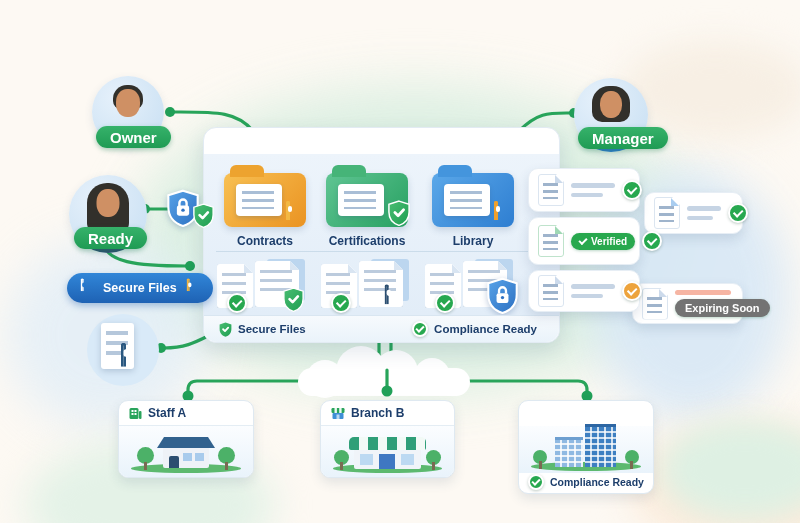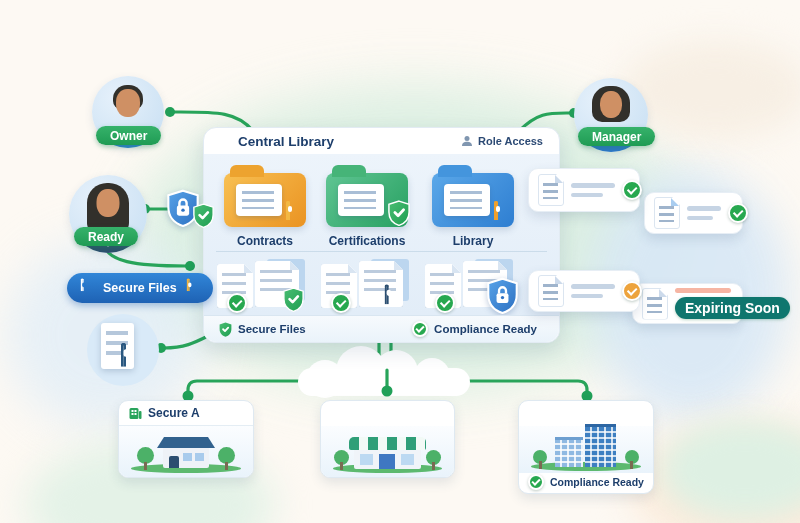--- a/index.html
+++ b/index.html
@@ -48,30 +48,30 @@
   .mini-doc{position:relative;width:24px;height:30px;background:#fff;border:1px solid #dbe5f0;border-radius:3px;clip-path:polygon(0 0,calc(100% - 8px) 0,100% 8px,100% 100%,0 100%);flex:0 0 auto;}
   .mini-doc::before{content:"";position:absolute;top:0;right:0;border-bottom:8px solid #ccdaeb;border-right:8px solid transparent;}
   .mini-doc::after{content:"";position:absolute;left:4px;right:5px;top:8px;height:16px;background:repeating-linear-gradient(180deg,#9fb4cc 0 2.5px,transparent 2.5px 7px);}
   .mini-doc.tint-green::before{border-bottom-color:#9fd8b4;} .mini-doc.tint-green{border-color:#bfe3cc;}
   .mini-doc.tint-blue::before{border-bottom-color:#a9cdf0;}
   .sc-lines{display:flex;flex-direction:column;gap:5px;flex:1;}
   .sc-line{height:4.5px;border-radius:3px;background:#c6d4e4;}
   .sc-chk{position:relative;flex:0 0 auto;width:20px;height:20px;}
   .sc-chk .chk{left:0;top:0;}
   .vpill{display:inline-flex;align-items:center;gap:4px;background:#28a84e;color:#fff;font-size:10px;font-weight:700;border-radius:999px;padding:3px 8px;box-shadow:0 1px 3px rgba(30,120,70,.3);white-space:nowrap;}
-  .vpill.orange{background:#0f766e;padding:3px 10px;font-size:14px;}
+  .vpill.orange{background:#737373;padding:3px 10px;font-size:11px;}
   .tickw{display:inline-block;position:relative;width:8px;height:8px;}
   .tickw::after{content:"";position:absolute;left:0;top:1px;width:6px;height:3px;border-left:2px solid #fff;border-bottom:2px solid #fff;transform:rotate(-45deg);}
   
   .avatar{position:absolute;border-radius:50%;background:radial-gradient(circle at 35% 30%,#e6f1fb,#c6def2);overflow:hidden;box-shadow:0 3px 8px rgba(60,90,130,.12);}
   .hair{position:absolute;left:50%;transform:translateX(-50%);background:#32302b;}
   .face{position:absolute;left:50%;transform:translateX(-50%);background:#cf9064;border-radius:46%;}
   .torso{position:absolute;left:50%;transform:translateX(-50%);border-radius:22px 22px 0 0;}
   .torso::before{content:"";position:absolute;left:50%;top:0;transform:translateX(-50%);width:0;height:0;border-left:8px solid transparent;border-right:8px solid transparent;border-top:12px solid #fff;}
-  .role-pill{position:absolute;background:linear-gradient(180deg,#36b26a,#1f9b54);color:#fff;font-weight:700;font-size:12px;padding:2.5px 14px;border-radius:999px;box-shadow:0 2px 5px rgba(25,130,80,.35);z-index:7;}
+  .role-pill{position:absolute;background:linear-gradient(180deg,#36b26a,#1f9b54);color:#fff;font-weight:700;font-size:15px;padding:2.5px 14px;border-radius:999px;box-shadow:0 2px 5px rgba(25,130,80,.35);z-index:7;}
   
   .secure-pill{position:absolute;left:67px;top:273px;height:30px;display:flex;align-items:center;gap:8px;background:linear-gradient(180deg,#3186d8,#1e62b4);border-radius:999px;padding:0 12px;color:#fff;font-size:12.5px;font-weight:700;box-shadow:0 3px 7px rgba(30,90,170,.35);z-index:6;}
   .lock.inline{position:relative;transform:scale(.8);transform-origin:center;}
   
   .sec-circle{position:absolute;left:87px;top:314px;width:72px;height:72px;border-radius:50%;background:#d9eaf8;z-index:5;}
   .sec-doc{position:absolute;left:14px;top:9px;width:33px;height:46px;background:#fff;border-radius:3px;box-shadow:0 2px 6px rgba(50,80,120,.25);}
   .sec-doc::after{content:"";position:absolute;left:5px;right:6px;top:8px;height:24px;background:repeating-linear-gradient(180deg,#b5c7db 0 3.5px,transparent 3.5px 10px);}
   
   .branch{position:absolute;background:#fff;border:1px solid #dfe9f1;border-radius:10px;box-shadow:0 5px 12px rgba(40,70,110,.12);overflow:hidden;z-index:5;}
   .branch-header{height:24px;display:flex;align-items:center;gap:6px;padding:0 10px;border-bottom:1px solid #e4edf4;font-size:12px;font-weight:700;color:#1d3e6b;}
@@ -143,30 +143,20 @@
   <div class="cloudbit" style="left:306px;top:360px;width:38px;height:38px;"></div>
   <div class="cloudbit" style="left:414px;top:358px;width:36px;height:36px;"></div>
   <div class="cloudbit" style="left:298px;top:368px;width:172px;height:28px;border-radius:20px;"></div>
 
   <svg class="topwire" width="800" height="523" style="z-index:3">
     <path d="M387 370 L387 386" stroke="#28a45a" stroke-width="3.2" stroke-linecap="round" fill="none"></path>
     <circle cx="387" cy="391" r="5.5" fill="#21a058"></circle>
   </svg>
 
   <div class="panel" style="z-index:4">
-    <div class="panel-header">
-      <span class="panel-title">Central Library</span>
-      <span class="role-access">
-        <svg width="12" height="12" viewBox="0 0 12 12">
-            <circle cx="6" cy="3.4" r="2.5" fill="#8096b0"></circle>
-            <path d="M1 11 C1 8 3.2 6.8 6 6.8 C8.8 6.8 11 8 11 11 Z" fill="#8096b0"></path>
-          </svg>
-        <span>Role Access</span>
-      </span>
-    </div>
     <div class="panel-body">
 
       <div class="folder f-orange" style="left:20px;top:19px;">
         <div class="folder-tab"></div>
         <div class="folder-doc"></div>
         <span class="lock" style="right:4px;bottom:4px;--c:#f3b843;"><span class="sh"></span><span class="bd"></span></span>
       </div>
       <div class="folder f-green" style="left:122px;top:19px;">
         <div class="folder-tab"></div>
         <div class="folder-doc"></div>
@@ -243,20 +233,30 @@
   <div class="scard" style="left:528px;top:168px;width:112px;height:44px;z-index:6;">
     <div class="mini-doc"></div>
     <div class="sc-lines">
         <div class="sc-line" style="width:44px;"></div>
         <div class="sc-line" style="width:32px;"></div>
       </div>
     <span class="sc-chk">
         <span class="chk"></span>
       </span>
   </div>
+  <div class="scard" style="left:528px;top:217px;width:112px;height:48px;z-index:6;">
+    <div class="mini-doc tint-green"></div>
+    <span class="vpill">
+        <span class="tickw"></span>
+        <span>Verified</span>
+      </span>
+    <span class="sc-chk">
+        <span class="chk"></span>
+      </span>
+  </div>
   <div class="scard" style="left:528px;top:270px;width:112px;height:42px;z-index:6;">
     <div class="mini-doc"></div>
     <div class="sc-lines">
         <div class="sc-line" style="width:44px;"></div>
         <div class="sc-line" style="width:32px;"></div>
       </div>
     <span class="sc-chk">
         <span class="chk amber"></span>
       </span>
   </div>
@@ -327,37 +327,47 @@
   <div class="branch" style="left:118px;top:400px;width:134px;height:76px;">
     <div class="branch-header">
       <svg width="13" height="13" viewBox="0 0 13 13">
           <rect x="0.5" y="1" width="9" height="11" rx="1.5" fill="#2aa45c"></rect>
           <rect x="2.5" y="3" width="2" height="2" fill="#fff"></rect>
           <rect x="5.5" y="3" width="2" height="2" fill="#fff"></rect>
           <rect x="2.5" y="6" width="2" height="2" fill="#fff"></rect>
           <rect x="5.5" y="6" width="2" height="2" fill="#fff"></rect>
           <rect x="10" y="4" width="2.5" height="8" rx="1" fill="#2aa45c"></rect>
         </svg>
-      <span>Secure A</span>
+      <span>Staff A</span>
     </div>
     <div class="branch-art">
       <div class="grass"></div>
       <div class="tree" style="left:18px;bottom:13px;"></div>
       <div class="trunk" style="left:25px;bottom:7px;"></div>
       <div class="tree" style="right:18px;bottom:13px;"></div>
       <div class="trunk" style="right:25px;bottom:7px;"></div>
       <div style="position:absolute;left:44px;bottom:9px;width:46px;height:21px;background:#eef2f7;border-radius:2px;"></div>
       <div style="position:absolute;left:38px;bottom:29px;width:44px;height:0;border-bottom:11px solid #32628e;border-left:7px solid transparent;border-right:7px solid transparent;"></div>
       <div style="position:absolute;left:50px;bottom:9px;width:10px;height:12px;background:#2c4e70;border-radius:2px 2px 0 0;"></div>
       <div style="position:absolute;left:64px;bottom:16px;width:9px;height:8px;background:#a8cbec;"></div>
       <div style="position:absolute;left:76px;bottom:16px;width:9px;height:8px;background:#a8cbec;"></div>
     </div>
   </div>
 
   <div class="branch" style="left:320px;top:400px;width:133px;height:76px;">
+    <div class="branch-header">
+      <svg width="14" height="13" viewBox="0 0 14 13">
+          <rect x="0.5" y="1" width="13" height="5" rx="1.2" fill="#2aa45c"></rect>
+          <rect x="3.5" y="1" width="2.4" height="5" fill="#eafaf1"></rect>
+          <rect x="8.2" y="1" width="2.4" height="5" fill="#eafaf1"></rect>
+          <rect x="1.5" y="6" width="11" height="6" rx="1" fill="#3f8fd6"></rect>
+          <rect x="5.5" y="7.5" width="3" height="4.5" fill="#bcd9f2"></rect>
+        </svg>
+      <span>Branch B</span>
+    </div>
     <div class="branch-art">
       <div class="grass"></div>
       <div class="tree" style="left:13px;bottom:12px;width:15px;height:15px;"></div>
       <div class="trunk" style="left:19px;bottom:7px;"></div>
       <div class="tree" style="right:13px;bottom:12px;width:15px;height:15px;"></div>
       <div class="trunk" style="right:19px;bottom:7px;"></div>
       <div style="position:absolute;left:33px;bottom:8px;width:67px;height:22px;background:#f0f4f9;border-radius:2px;"></div>
       <div style="position:absolute;left:28px;bottom:27px;width:77px;height:13px;border-radius:5px 5px 2px 2px;background:repeating-linear-gradient(90deg,#2f9f78 0 10px,#f2faf6 10px 19px);"></div>
       <div style="position:absolute;left:39px;bottom:12px;width:13px;height:11px;background:#bcd9f2;"></div>
       <div style="position:absolute;left:58px;bottom:8px;width:16px;height:15px;background:#3f77c2;"></div>

